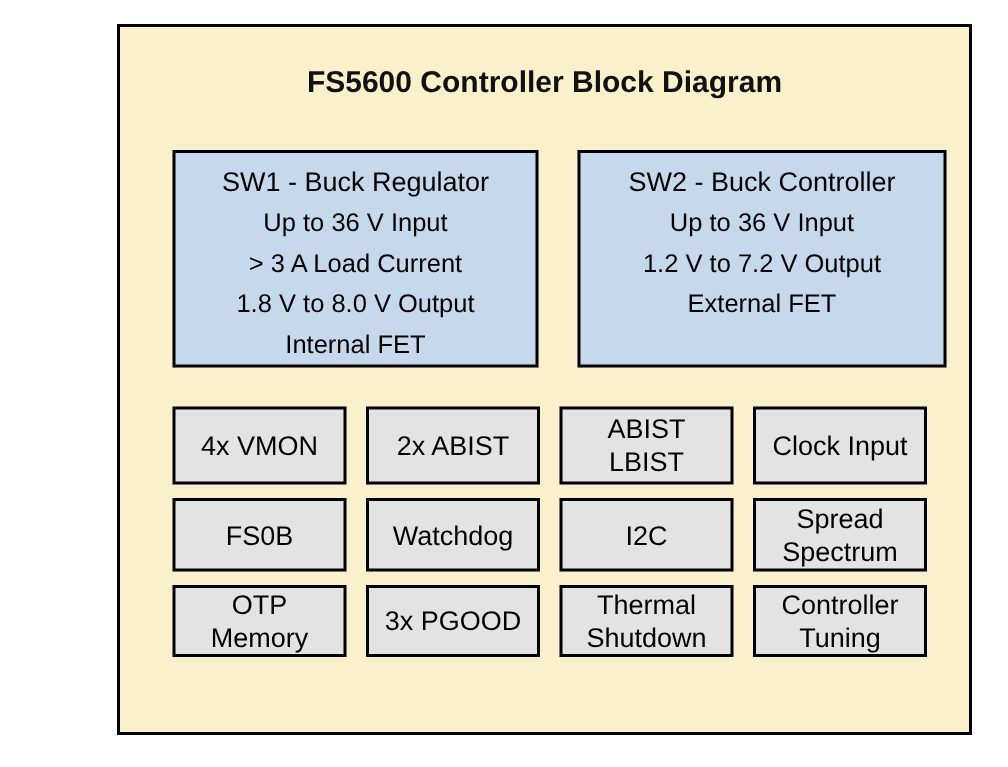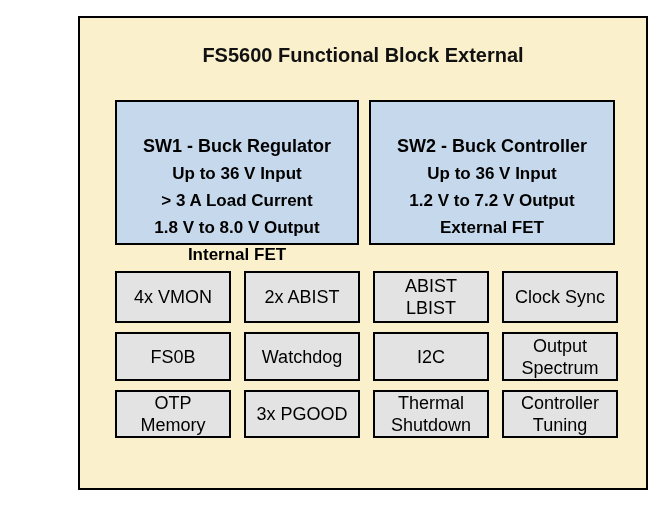--- a/index.html
+++ b/index.html
@@ -41,31 +41,29 @@
     top: 82px;
     height: 145px;
     box-sizing: border-box;
     border: 2px solid #000000;
     background: #C6D9EC;
     text-align: center;
     padding-top: 5px;
     color: #000000;
   }
   .sw1 { left: 35px;  width: 244px; }
-  .sw2 { left: 289px; width: 246px; }
+  .sw2 { left: 305px; width: 246px; }
   .sw-title {
     font-size: 18px;
-    font-weight: bold;
+    font-weight: normal;
     line-height: 28px;
-    margin-top: 25px;
   }
   .sw-line {
     font-size: 17px;
     line-height: 27px;
-    font-weight: bold;
   }
   .grid {
     position: absolute;
     left: 35px;
     top: 253px;
     display: grid;
     grid-template-columns: repeat(4, 116px);
     grid-template-rows: 52px 49px 48px;
     column-gap: 13px;
     row-gap: 9px;
@@ -83,21 +81,21 @@
     color: #000000;
     white-space: pre-line;
   }
 </style>
 </head>
 <body>
 
 <div class="canvas">
   <div class="diagram">
 
-    <div class="title">FS5600 Functional Block External</div>
+    <div class="title">FS5600 Controller Block Diagram</div>
 
     <div class="sw-block sw1">
       <div class="sw-title">SW1 - Buck Regulator</div>
       <div class="sw-line">Up to 36 V Input</div>
       <div class="sw-line">&gt; 3 A Load Current</div>
       <div class="sw-line">1.8 V to 8.0 V Output</div>
       <div class="sw-line">Internal FET</div>
     </div>
 
     <div class="sw-block sw2">
@@ -105,25 +103,25 @@
       <div class="sw-line">Up to 36 V Input</div>
       <div class="sw-line">1.2 V to 7.2 V Output</div>
       <div class="sw-line">External FET</div>
     </div>
 
     <div class="grid">
       <div class="cell">4x VMON</div>
       <div class="cell">2x ABIST</div>
       <div class="cell">ABIST
 LBIST</div>
-      <div class="cell">Clock Sync</div>
+      <div class="cell">Clock Input</div>
       <div class="cell">FS0B</div>
       <div class="cell">Watchdog</div>
       <div class="cell">I2C</div>
-      <div class="cell">Output
+      <div class="cell">Spread
 Spectrum</div>
       <div class="cell">OTP
 Memory</div>
       <div class="cell">3x PGOOD</div>
       <div class="cell">Thermal
 Shutdown</div>
       <div class="cell">Controller
 Tuning</div>
     </div>
 

